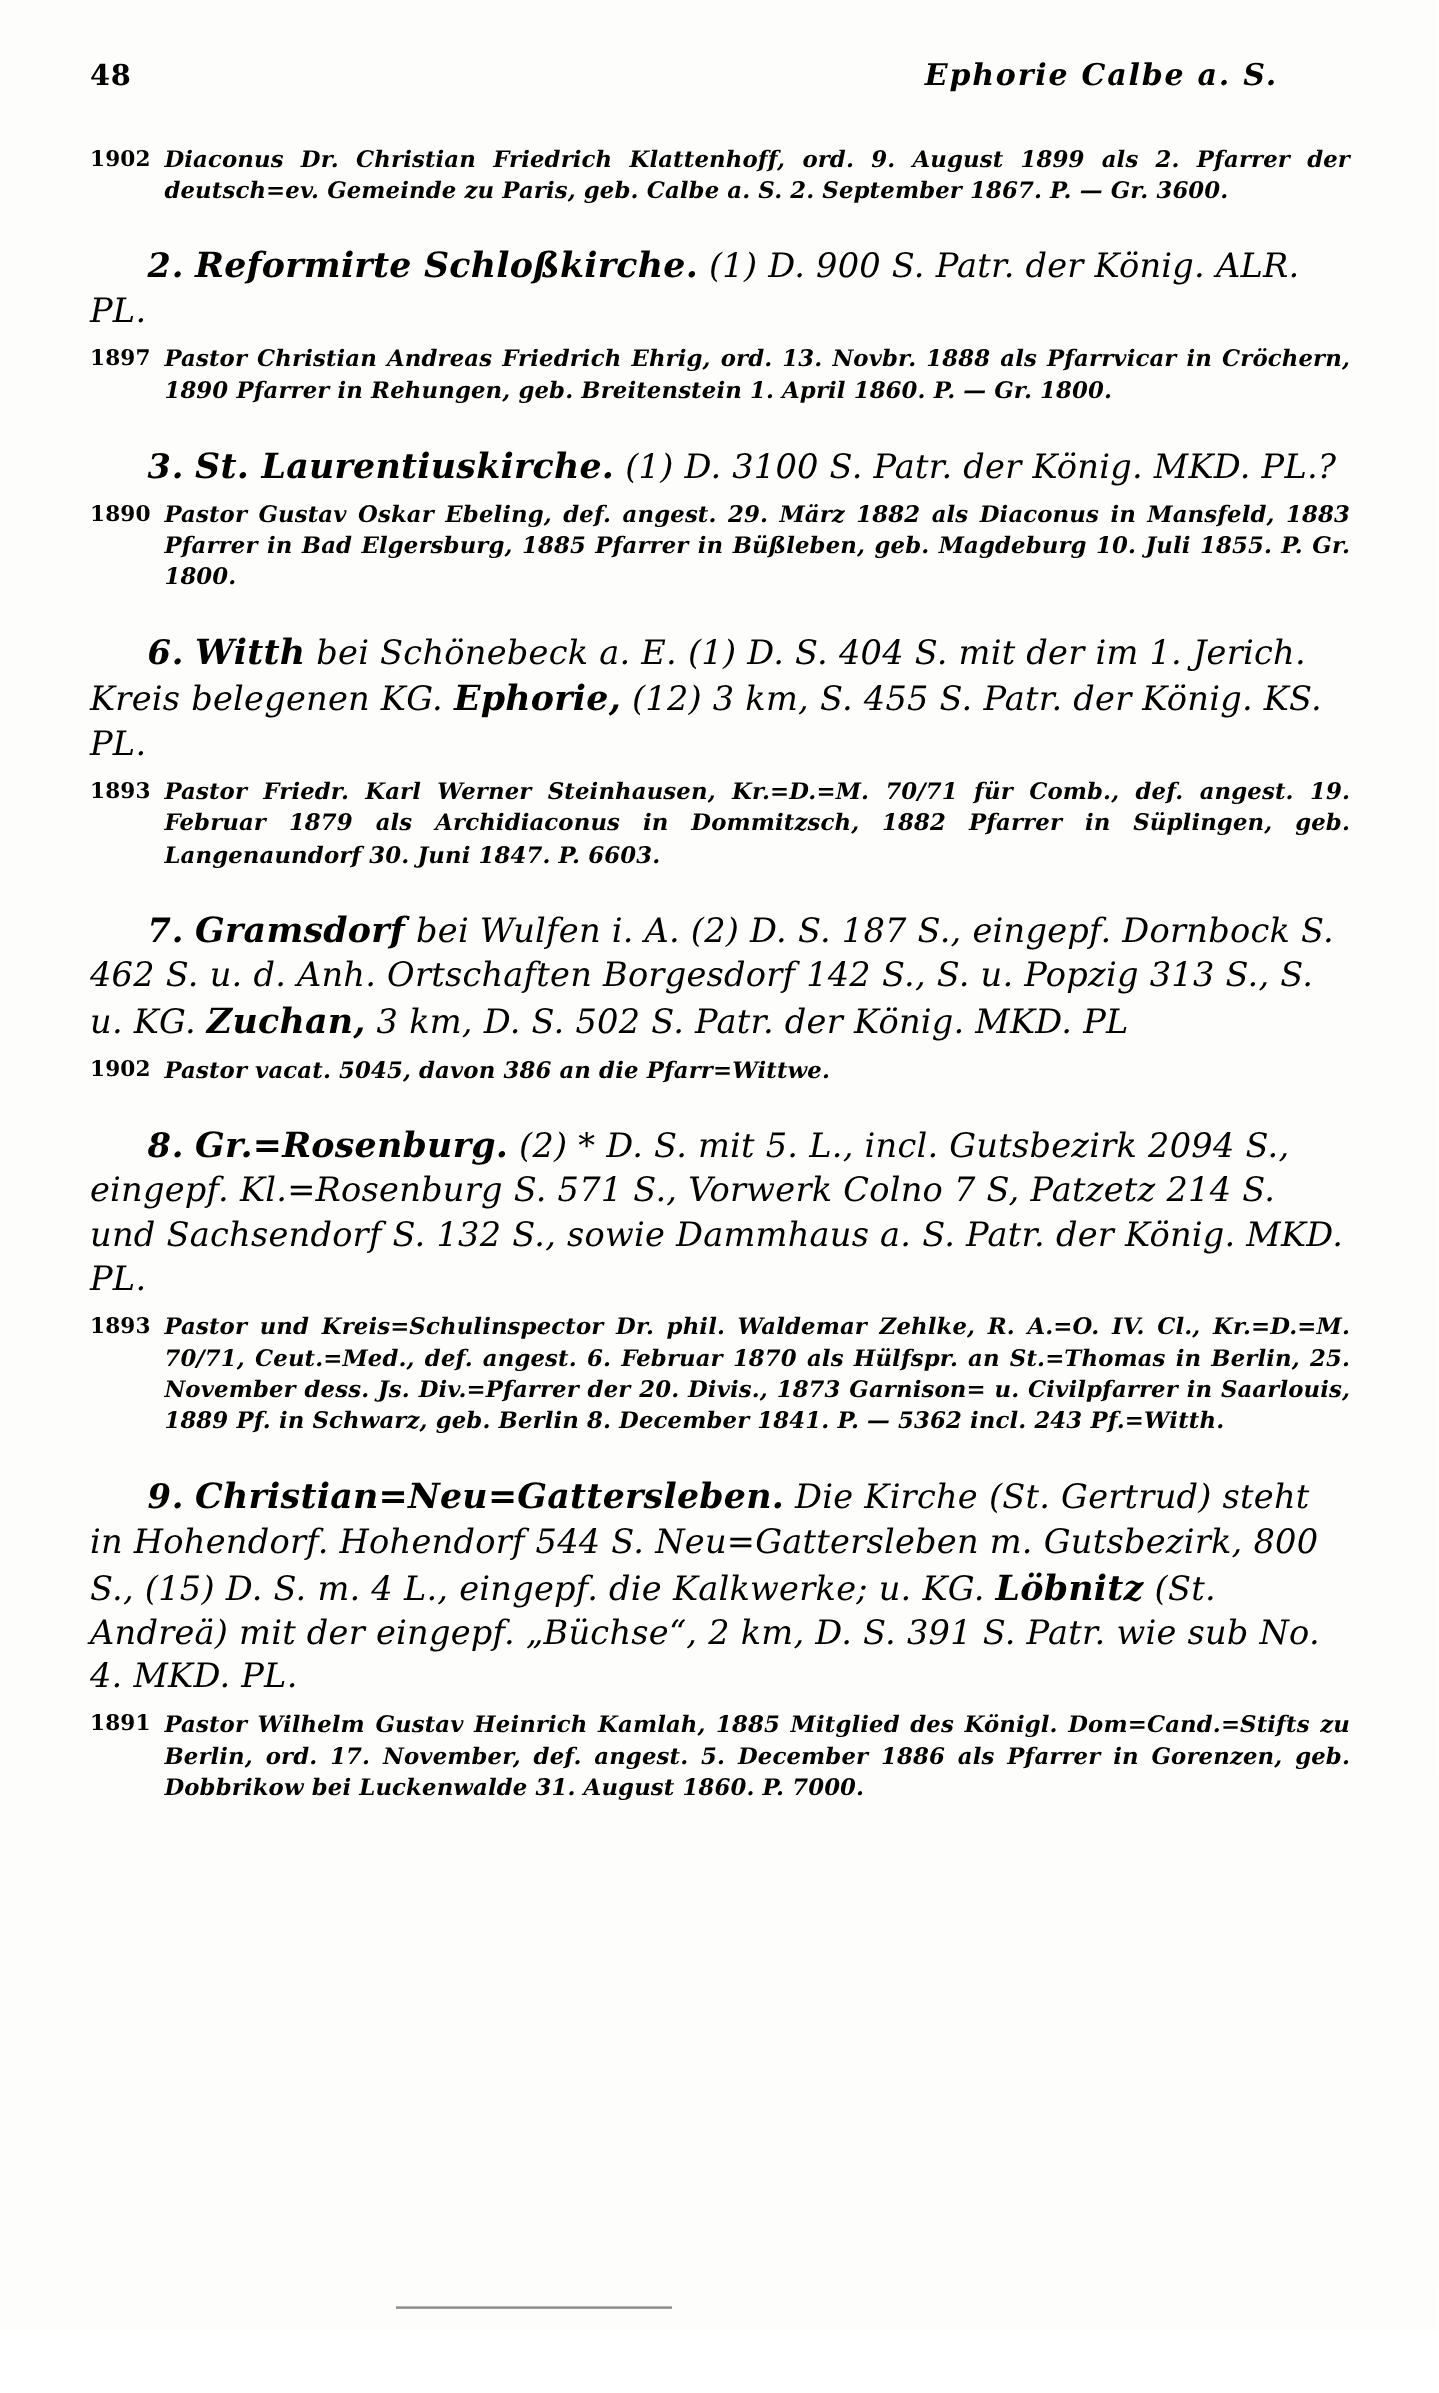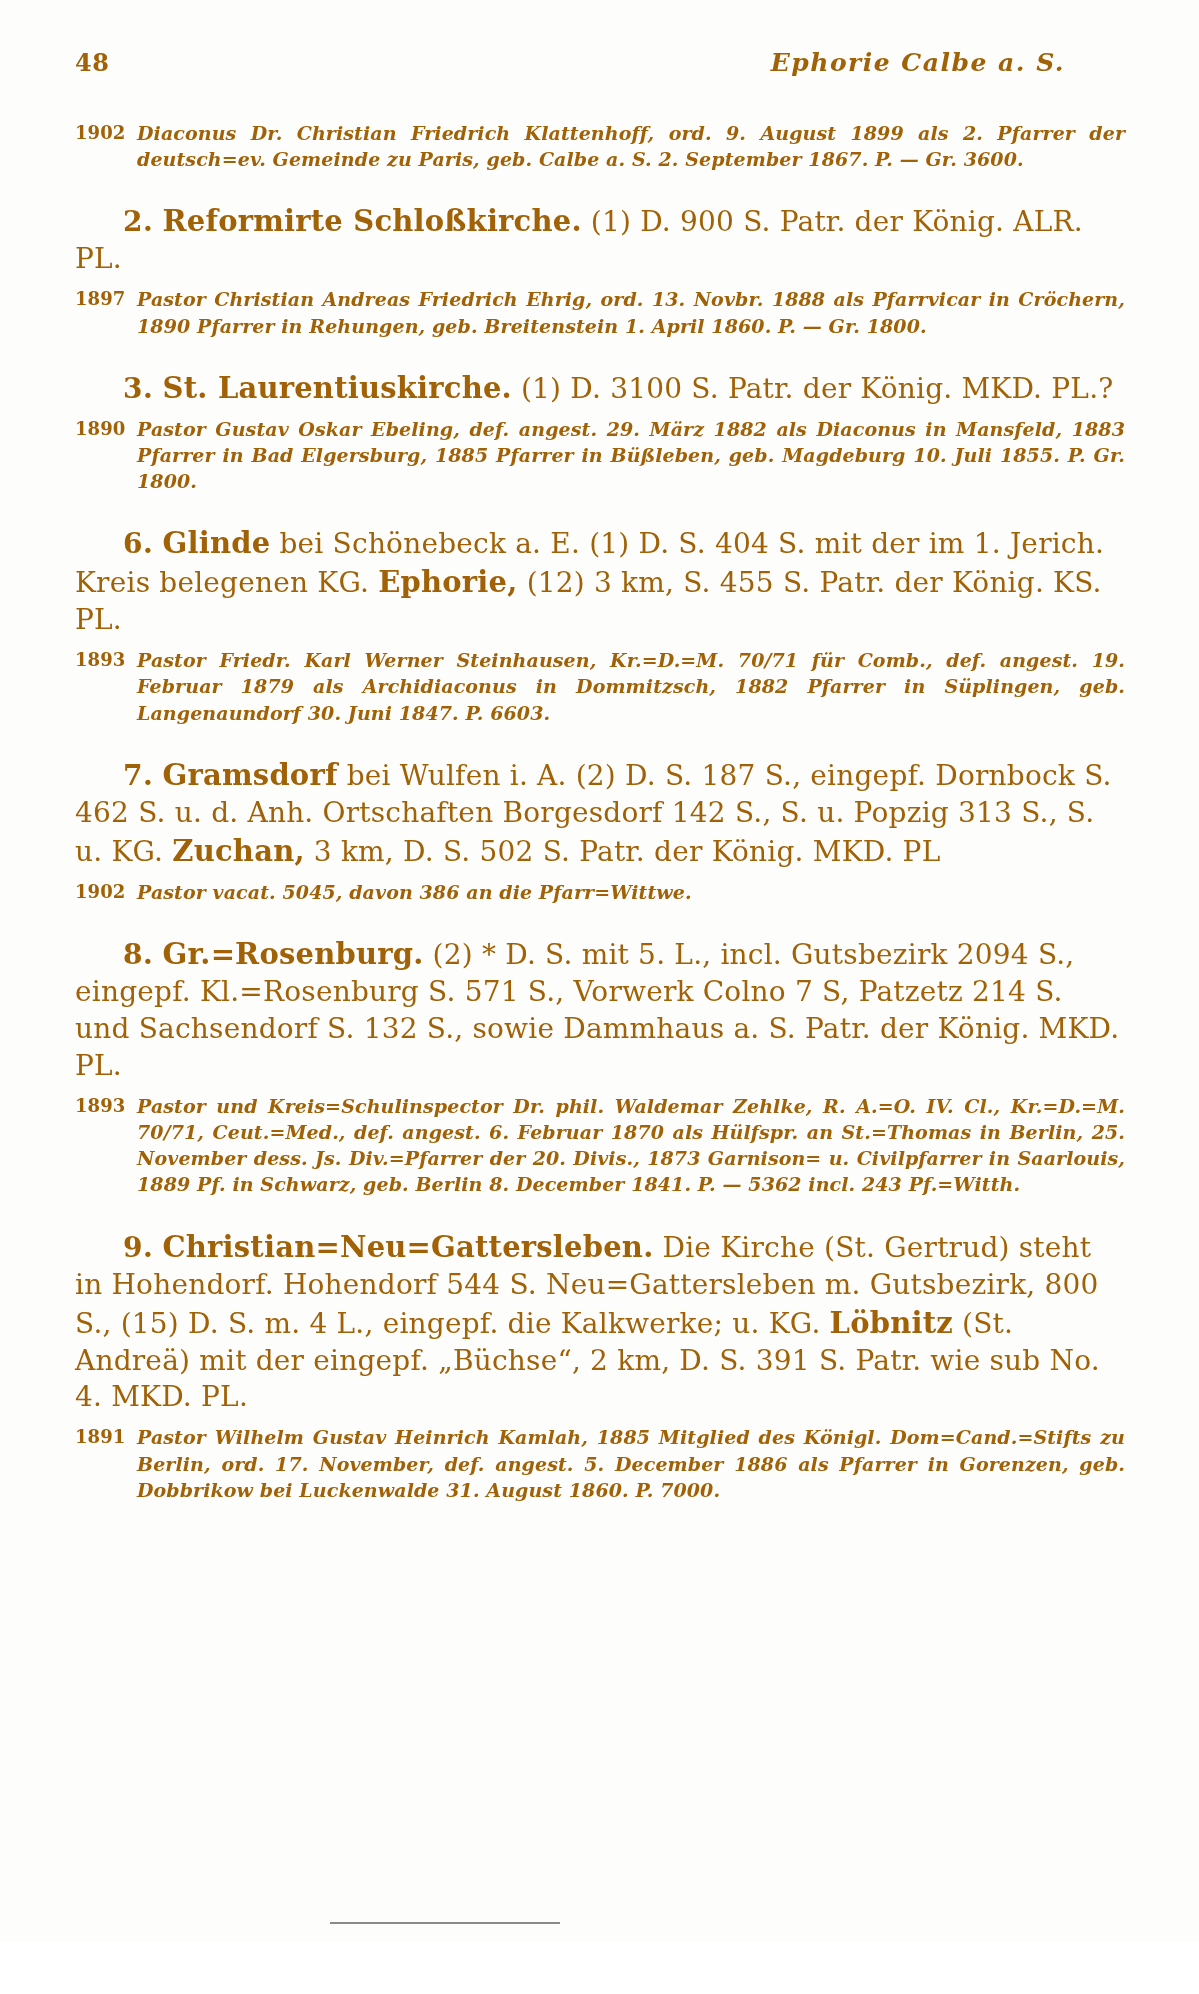--- a/index.html
+++ b/index.html
@@ -6,21 +6,21 @@
     margin: 0;
     padding: 0;
     background: #ffffff;
   }
   .page {
     position: relative;
     width: 1199px;
     height: 1942px;
     background: #fdfdfb;
     font-family: "DejaVu Serif", serif;
-    color: #a16207;
+    color: #000000;
     overflow: hidden;
   }
   .content {
     position: absolute;
     left: 75px;
     top: 48px;
     width: 1050px;
   }
   
   .page-header {
@@ -49,20 +49,21 @@
   
   .entry-heading {
     font-size: 28px;
     line-height: 1.32;
     margin: 30px 0 8px 0;
     text-align: left;
     letter-spacing: 0.2px;
   }
   .entry-heading.indent {
     text-indent: 48px;
+    font-style: italic;
   }
   .entry-heading .num,
   .entry-heading .name {
     font-weight: bold;
     letter-spacing: 0.6px;
   }
   .entry-heading .bigname {
     font-weight: bold;
     font-size: 29px;
   }
@@ -134,21 +135,21 @@
       </div>
       <div class="small-note">
         <div class="year">1890</div>
         <div class="body">Pastor Gustav Oskar Ebeling, def. angest. 29. März 1882 als Diaconus in Mansfeld, 1883 Pfarrer in Bad Elgersburg, 1885 Pfarrer in Büßleben, geb. Magdeburg 10. Juli 1855.  P. Gr. 1800.</div>
       </div>
     </div>
 
     <div class="sec-block">
       <div class="entry-heading indent">
         <span class="num">6.</span>
-        <span class="bigname">Glinde</span>
+        <span class="bigname">Witth</span>
         <span class="rest">bei Schönebeck a. E.  (1) D. S. 404 S. mit der im 1. Jerich. Kreis belegenen KG.</span>
         <span class="bigname">Ephorie,</span>
         <span class="rest">(12) 3 km, S. 455 S.  Patr. der König.  KS.  PL.</span>
       </div>
       <div class="small-note">
         <div class="year">1893</div>
         <div class="body">Pastor Friedr. Karl Werner Steinhausen, Kr.=D.=M. 70/71 für Comb., def. angest. 19. Februar 1879 als Archidiaconus in Dommitzsch, 1882 Pfarrer in Süplingen, geb. Langenaundorf 30. Juni 1847.  P. 6603.</div>
       </div>
     </div>
 

